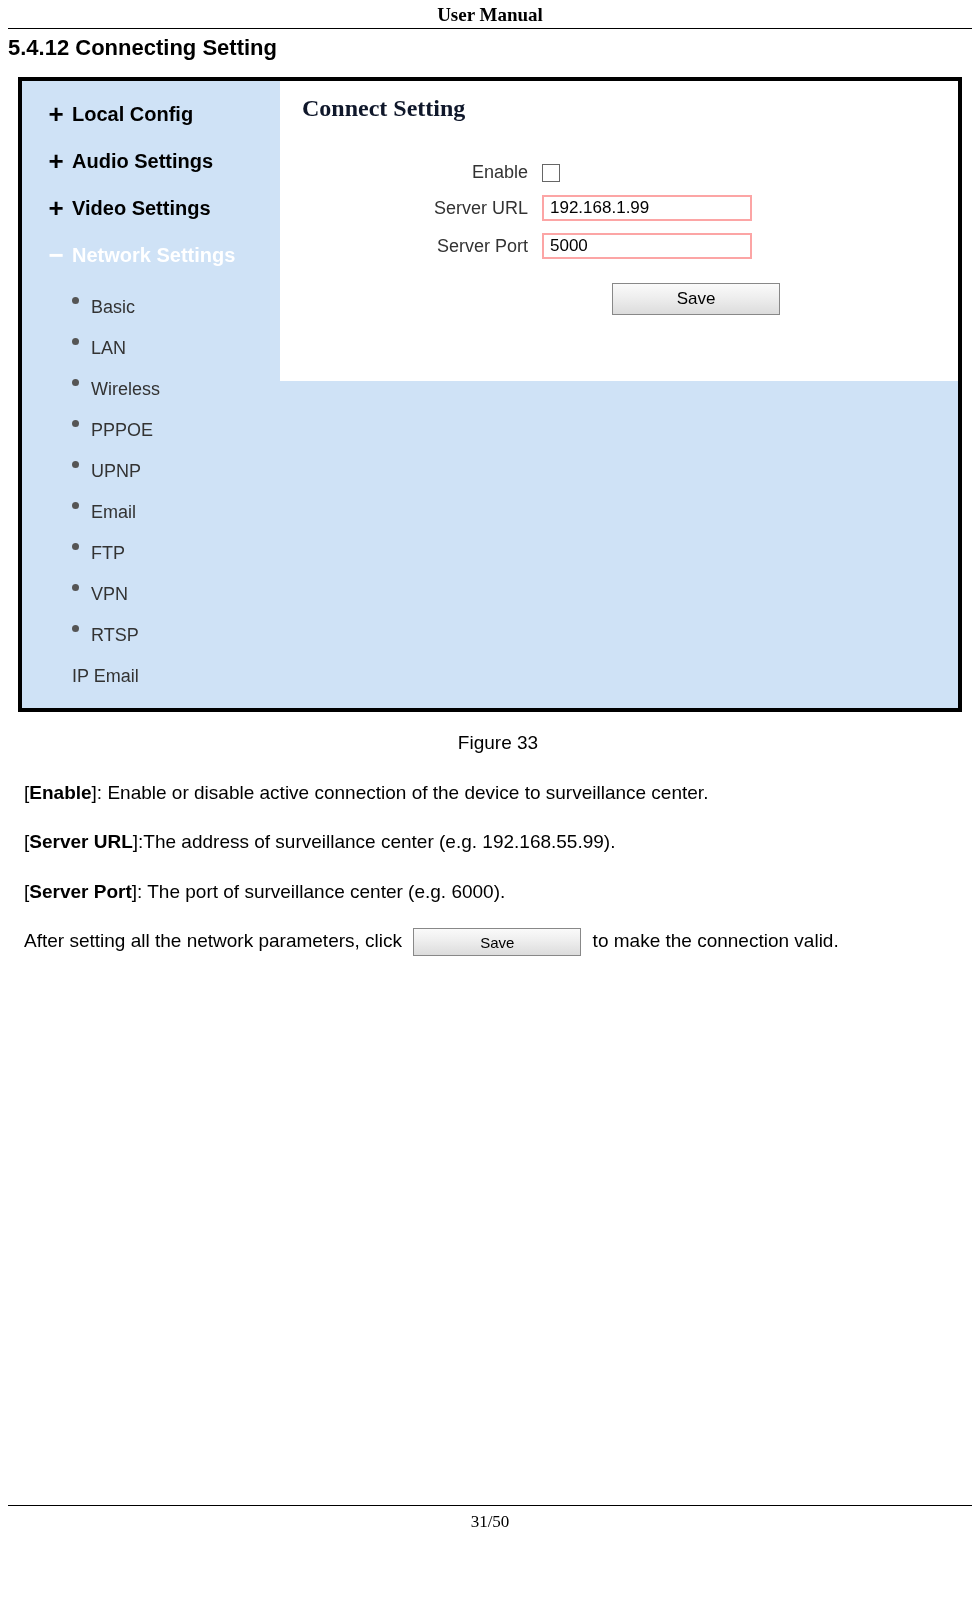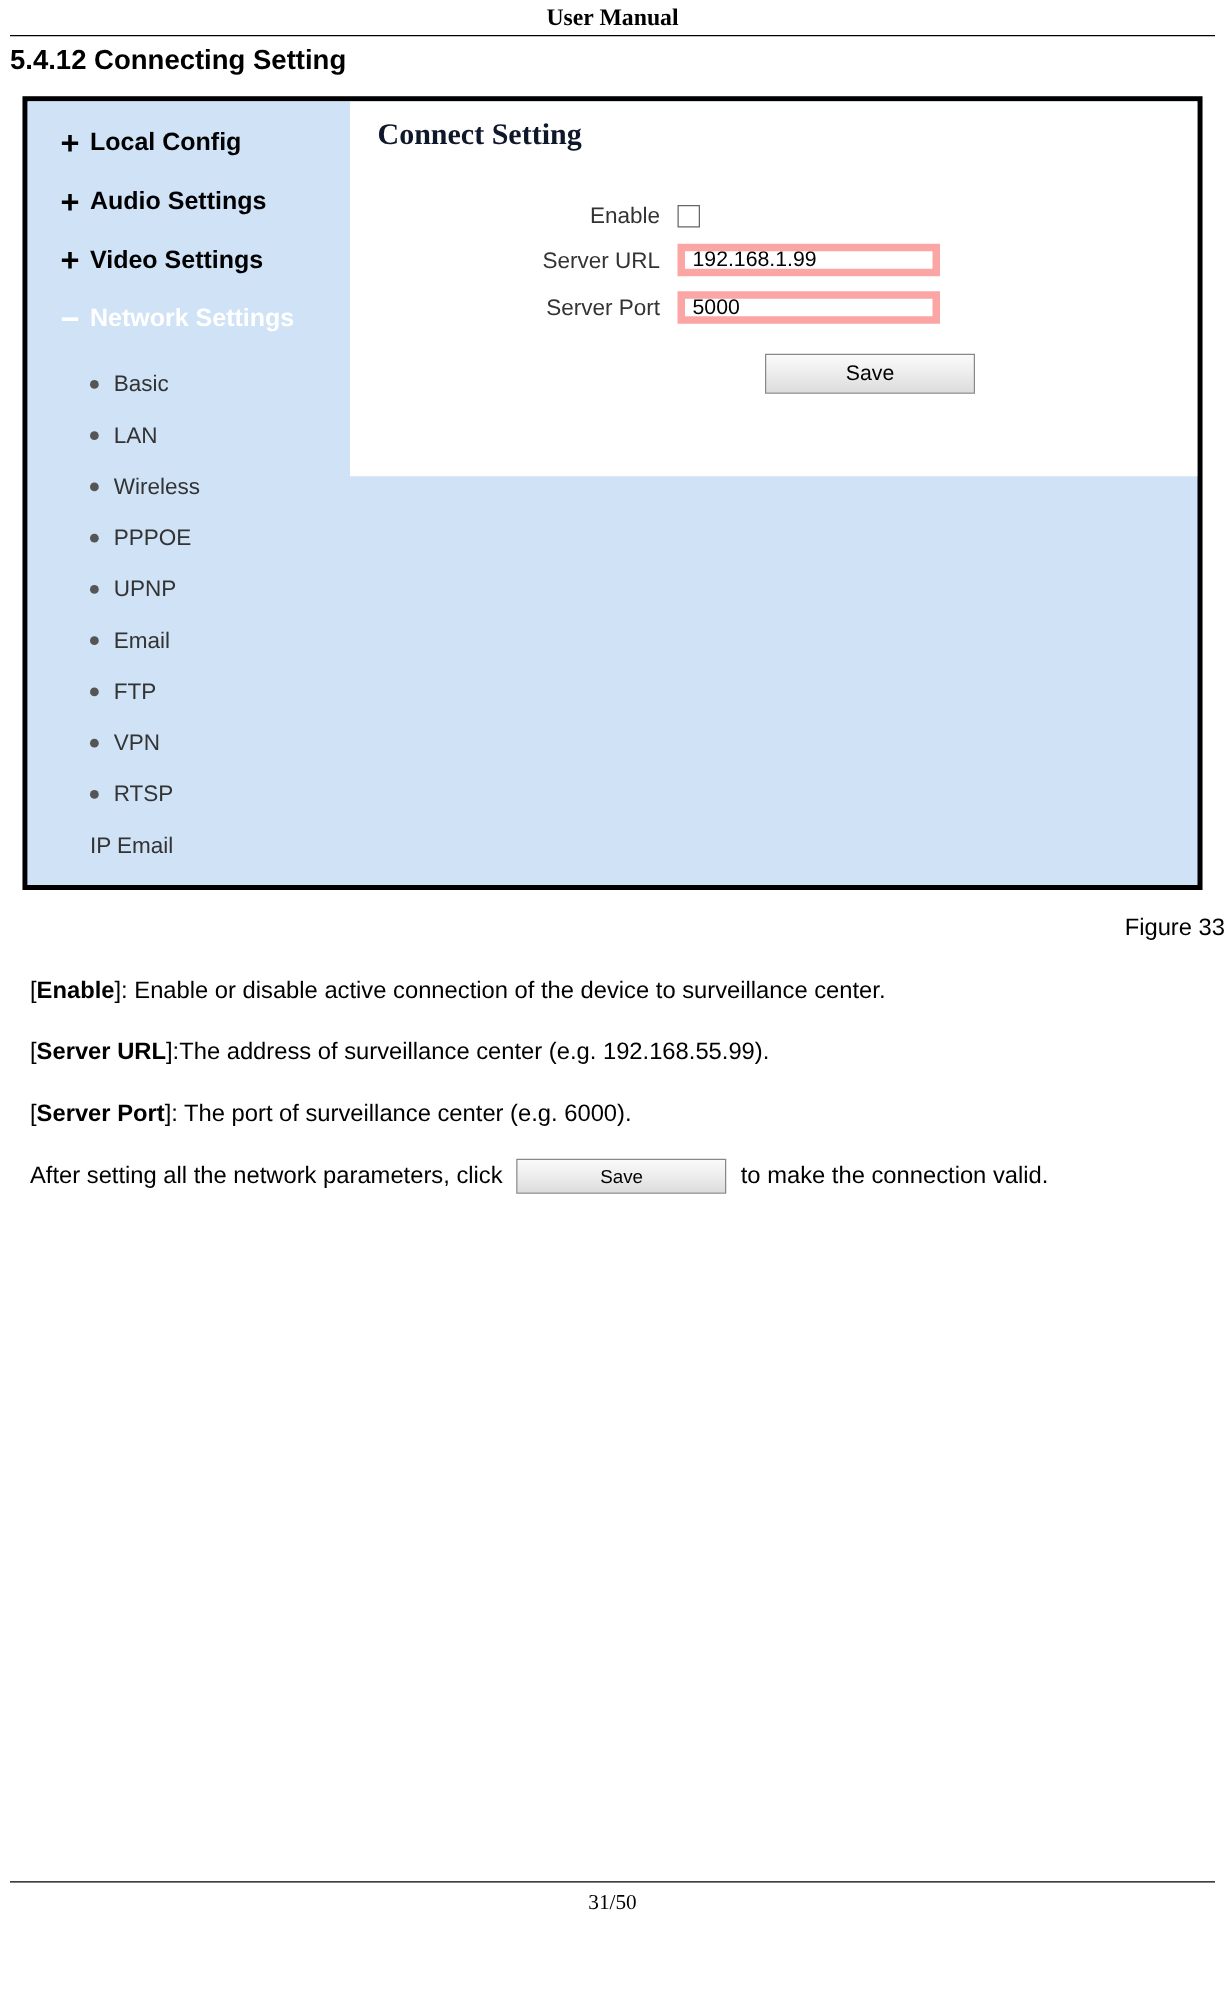--- a/index.html
+++ b/index.html
@@ -53,21 +53,21 @@
       text-align: center;
       margin-right: 6px;
       font-weight: bold;
     }
     .nav-sub {
       font-family: Arial, sans-serif;
       font-size: 18px;
       font-weight: normal;
       color: #333;
       display: flex;
-      align-items: center;
+      align-items: flex-start;
       margin: 0 0 0 26px;
       padding: 10px 0;
       cursor: pointer;
     }
     .nav-sub .bullet {
       width: 7px;
       height: 7px;
       background: #555;
       border-radius: 50%;
       margin-right: 12px;
@@ -103,37 +103,37 @@
     }
     .form-checkbox {
       width: 18px;
       height: 18px;
       border: 1px solid #666;
       background: #fff;
     }
     .form-input {
       width: 210px;
       height: 26px;
-      border: 6px solid #fca5a5;
+      border: 2px solid #fca5a5;
       padding: 2px 6px;
       font-size: 17px;
       font-family: Arial, sans-serif;
     }
     .save-btn {
       margin-left: 310px;
       margin-top: 12px;
       width: 168px;
       height: 32px;
       background: linear-gradient(#fafafa 0%, #eee 45%, #dcdcdc 100%);
       border: 1px solid #888;
       font-size: 17px;
       cursor: pointer;
     }
     .caption {
-      text-align: right;
+      text-align: center;
       font-size: 19px;
       margin: 20px 0 24px;
       padding-left: 16px;
     }
     .para {
       margin: 0 24px 20px;
       line-height: 1.55;
       font-size: 19px;
     }
     .para b { font-weight: bold; }

